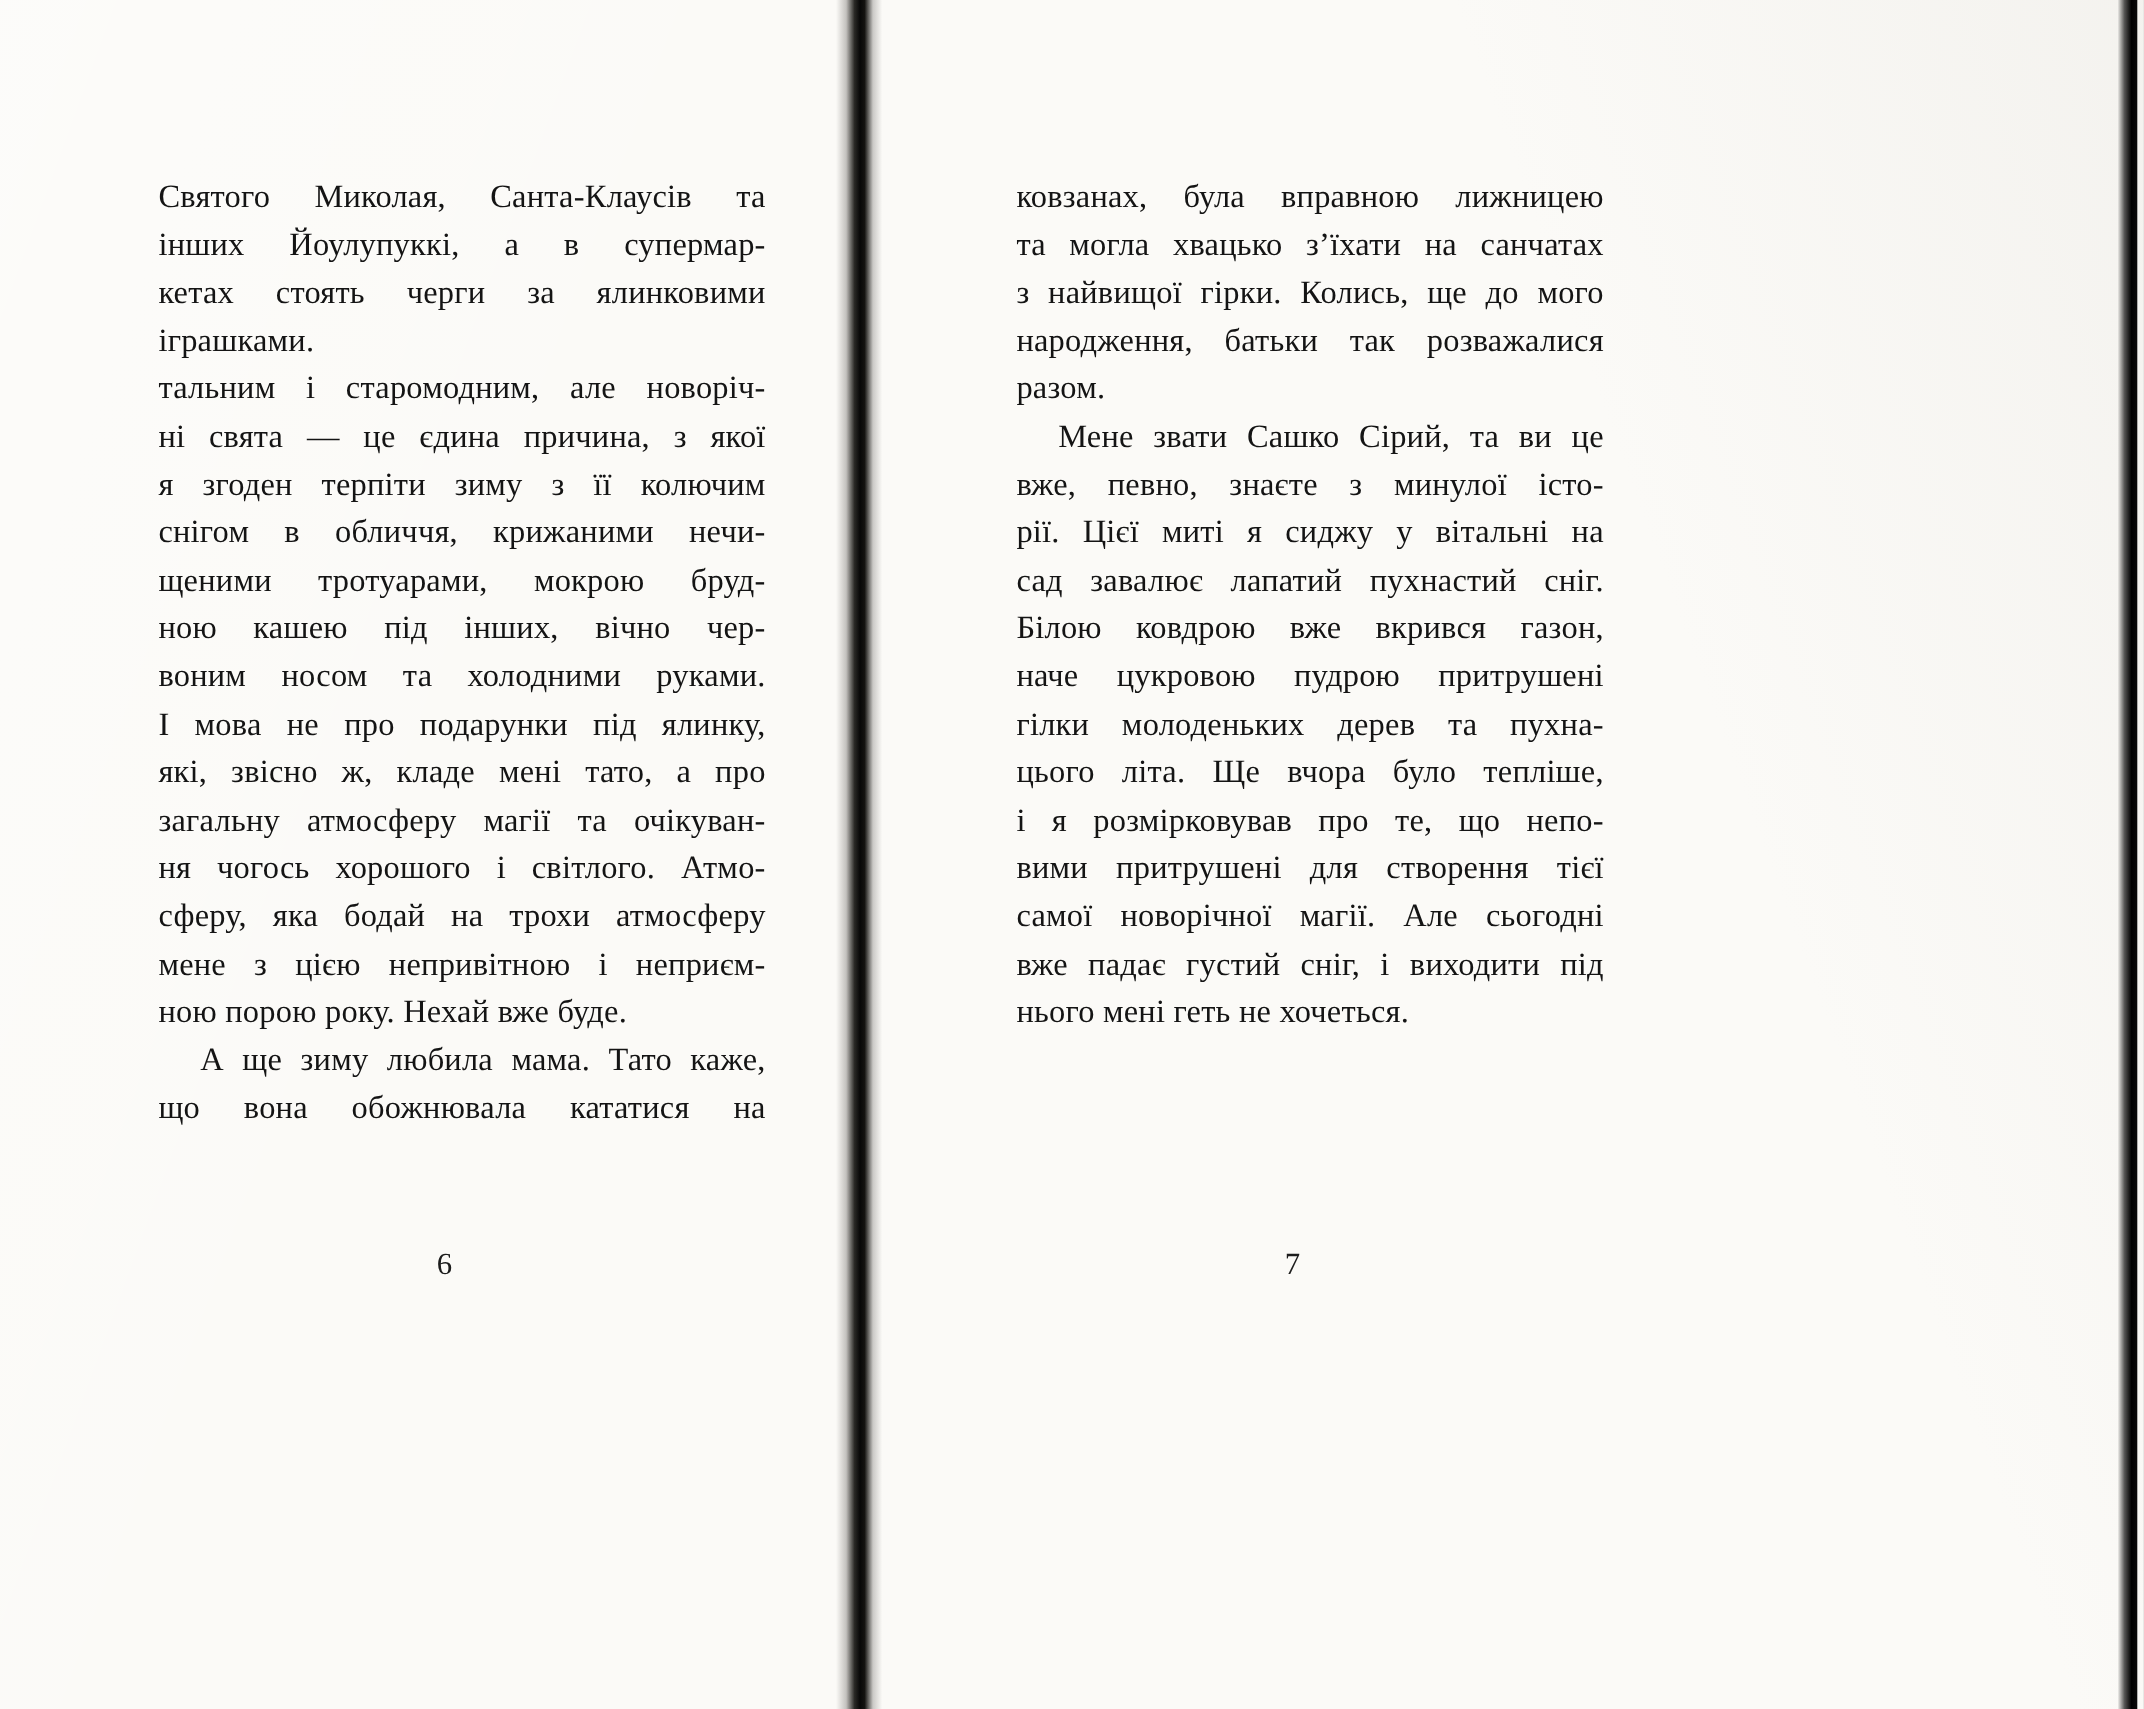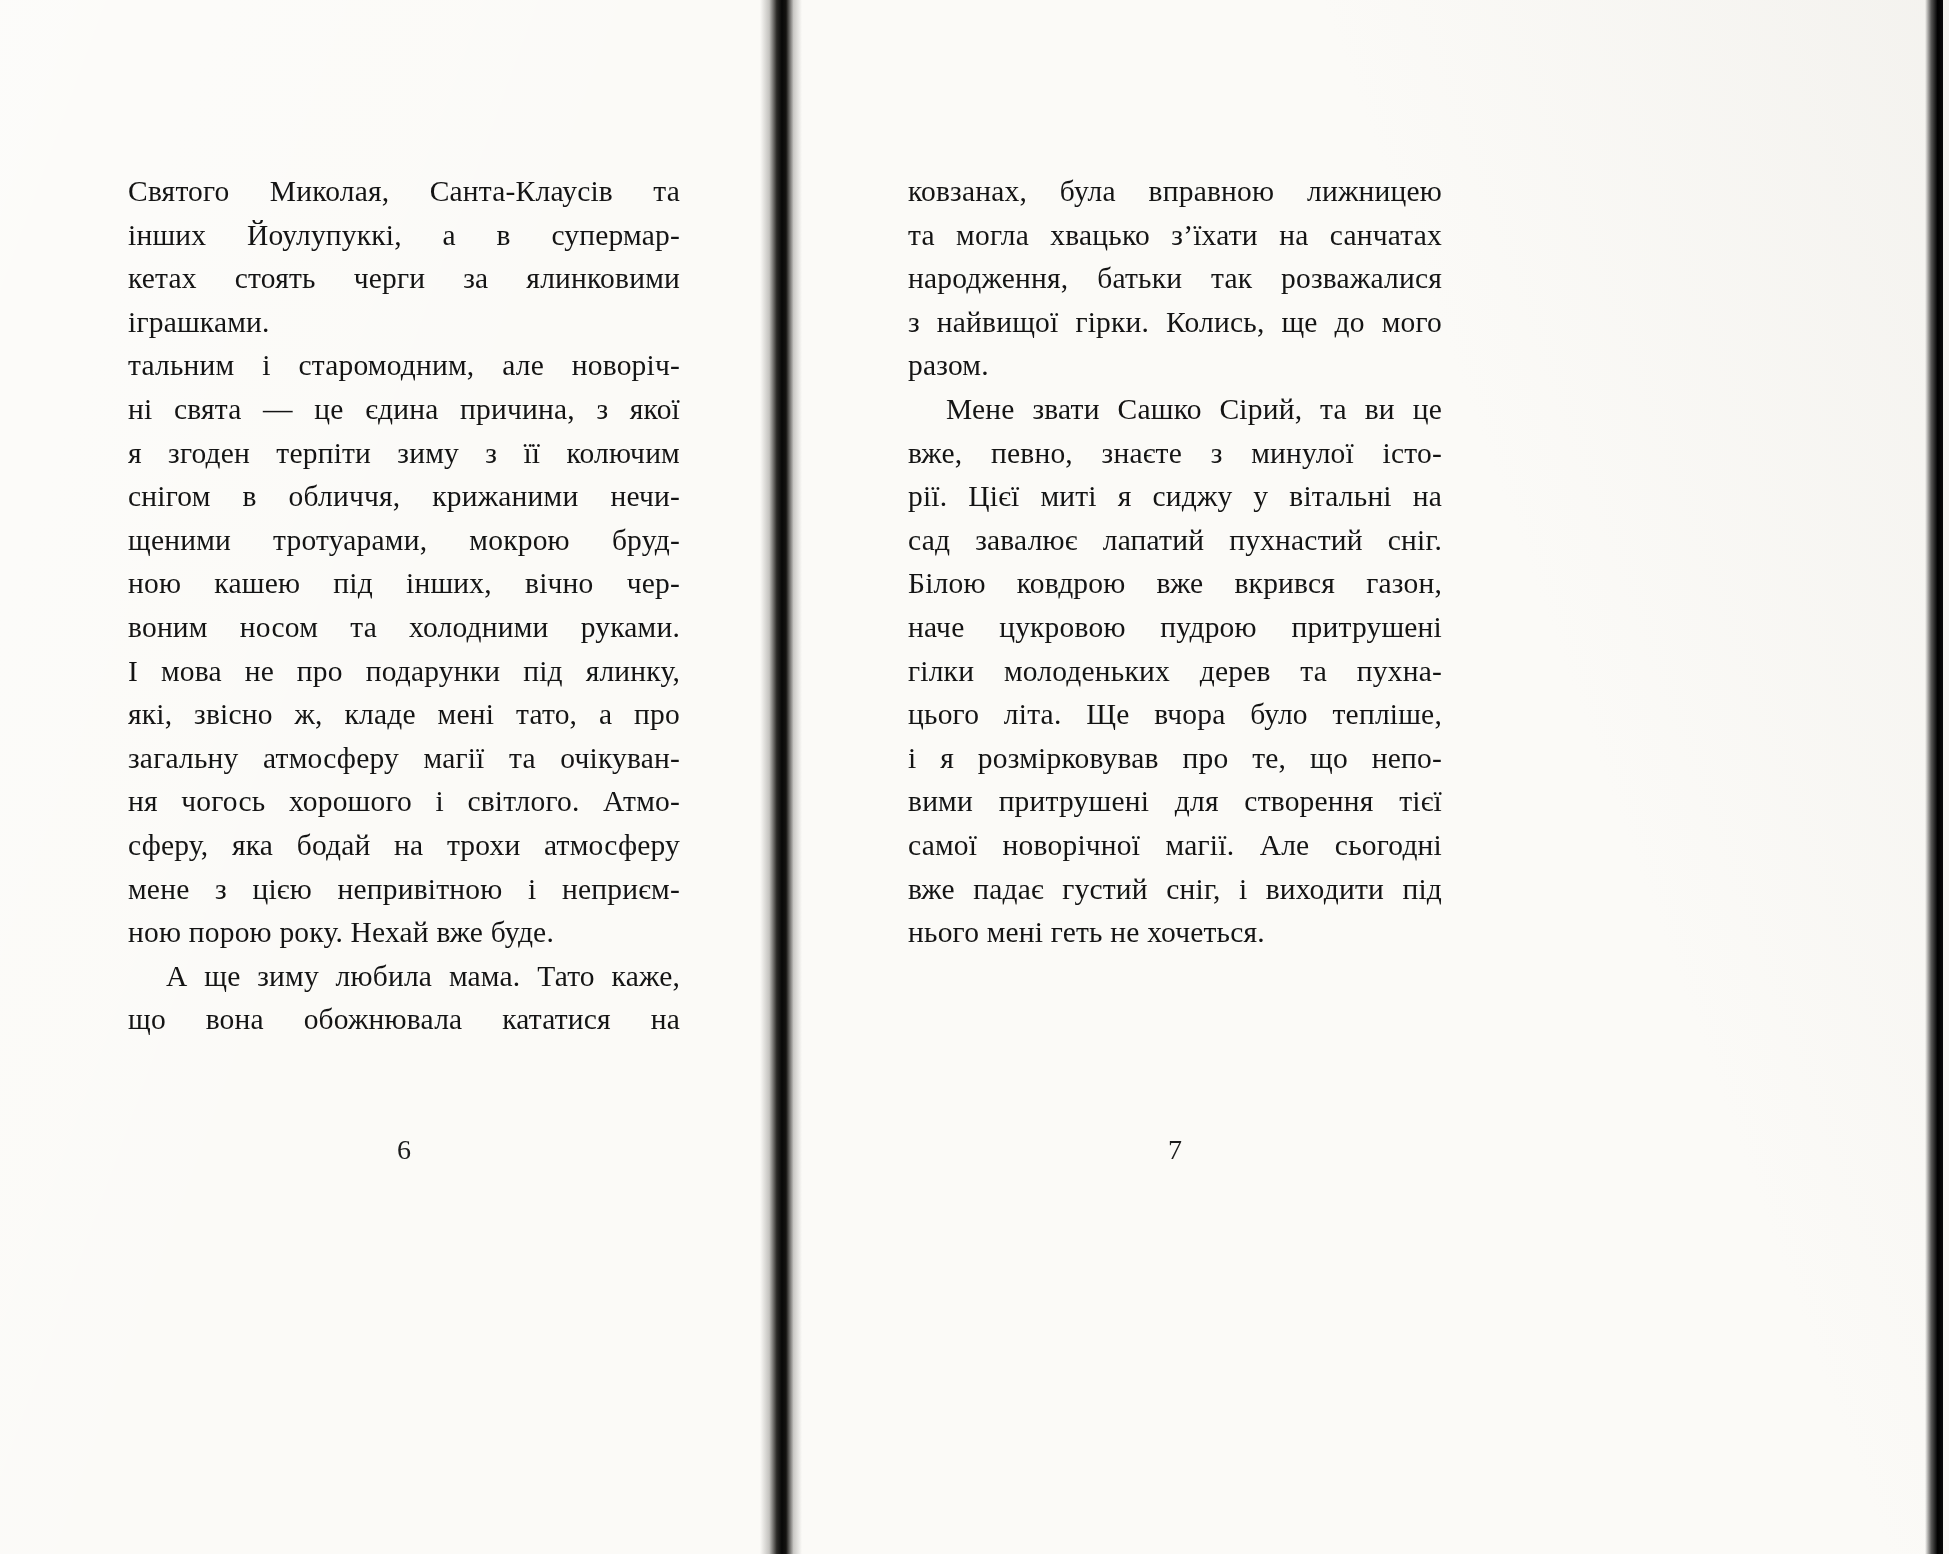--- a/index.html
+++ b/index.html
@@ -10,21 +10,21 @@
     height: 1554px;
     background: #fbfaf7;
     overflow: hidden;
     font-family: "Liberation Serif", "DejaVu Serif", serif;
     color: #161616;
   }
   .page { position: absolute; top: 0; height: 100%; }
   .page.left  { left: 0;     width: 762px;  }
   .page.right { left: 800px; width: 1149px; text-decoration: underline; }
 
-  .text-col { position: absolute; top: 170px; }
+  .text-col { position: absolute; top: 158px; margin-left: 16px; }
   .page.left  .text-col { left: 128px; width: 552px; }
   .page.right .text-col { left: 108px; width: 534px; }
 
   .line {
     font-size: 29.5px;
     line-height: 43.6px;
     text-align: justify;
     text-align-last: justify;
     -moz-text-align-last: justify;
     color: #141414;
@@ -109,22 +109,22 @@
         <p class="line indent">А ще зиму любила мама. Тато каже,</p>
         <p class="line">що вона обожнювала кататися на</p>
       </div>
     <div class="page-num">6</div>
   </section>
 
   <section class="page right">
     <div class="text-col">
         <p class="line">ковзанах, була вправною лижницею</p>
         <p class="line">та могла хвацько з’їхати на санчатах</p>
+        <p class="line">з найвищої гірки. Колись, ще до мого</p>
         <p class="line">народження, батьки так розважалися</p>
-        <p class="line">з найвищої гірки. Колись, ще до мого</p>
         <p class="line end">разом.</p>
         <p class="line indent">Мене звати Сашко Сірий, та ви це</p>
         <p class="line">вже, певно, знаєте з минулої істо-</p>
         <p class="line">рії. Цієї миті я сиджу у вітальні на</p>
         <p class="line">сад завалює лапатий пухнастий сніг.</p>
         <p class="line">Білою ковдрою вже вкрився газон,</p>
         <p class="line">наче цукровою пудрою притрушені</p>
         <p class="line">гілки молоденьких дерев та пухна-</p>
         <p class="line">цього літа. Ще вчора було тепліше,</p>
         <p class="line">і я розмірковував про те, що непо-</p>

